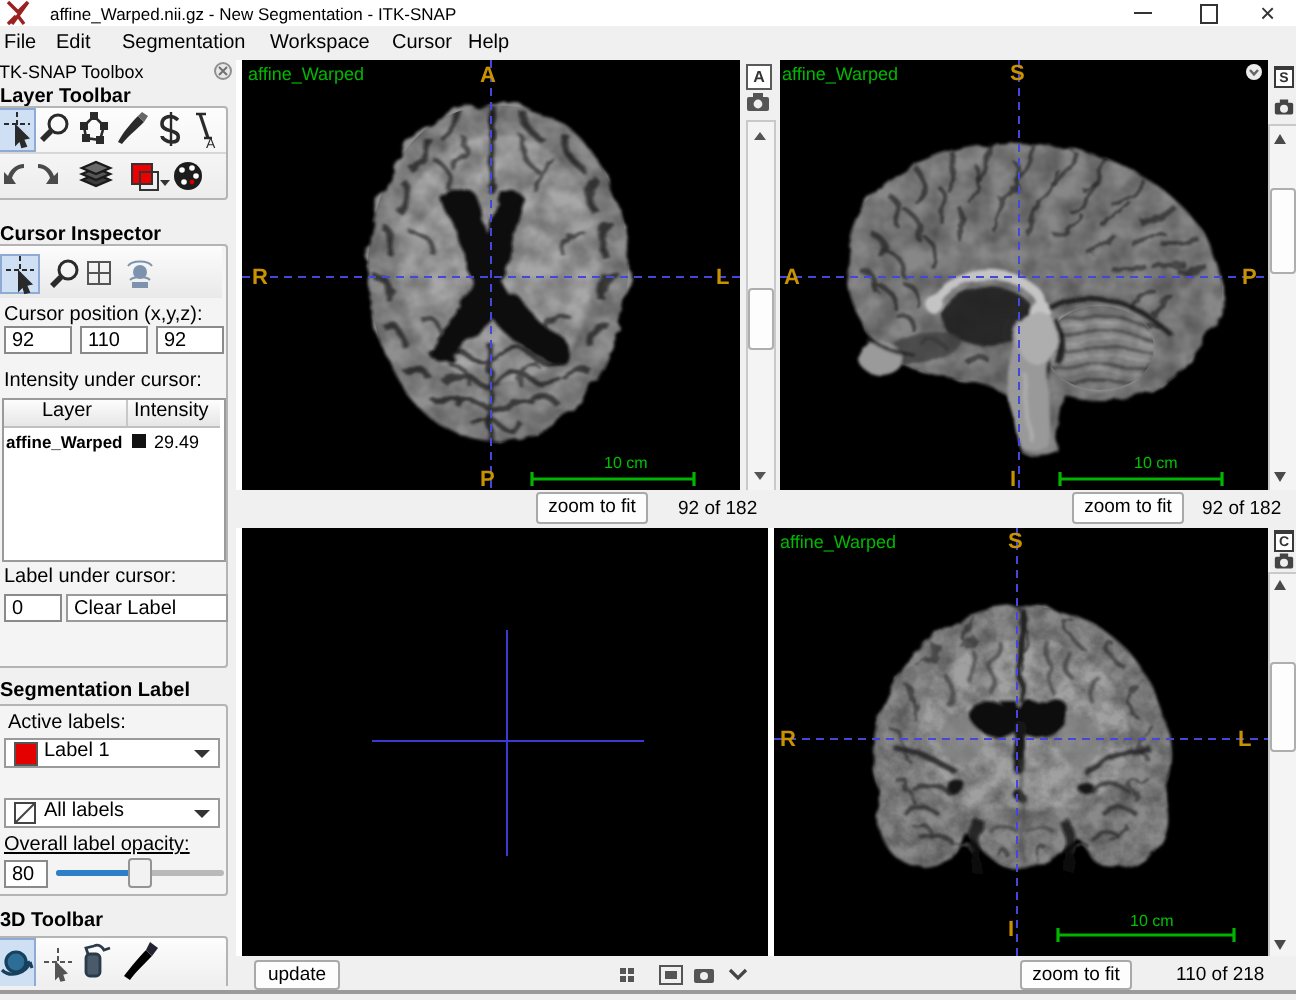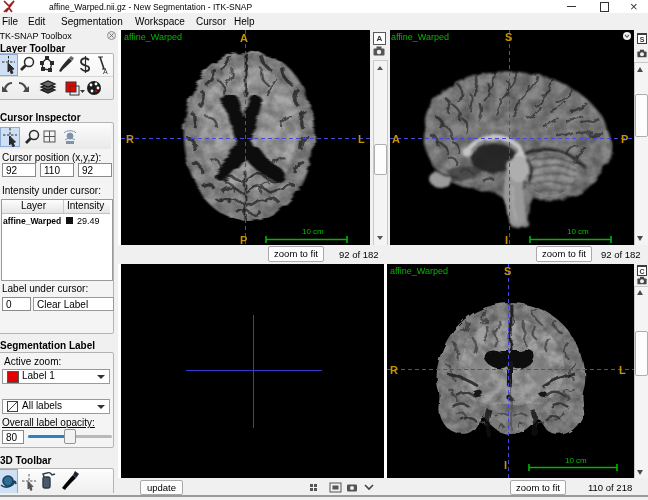--- a/index.html
+++ b/index.html
@@ -22,21 +22,21 @@
 .ddarrow{position:absolute;width:0;height:0;border-left:4px solid transparent;border-right:4px solid transparent;border-top:4px solid #333;}
 .icbox{position:absolute;width:11px;height:11px;background:#fff;border:1px solid #5a5a5a;font-size:8px;font-weight:bold;color:#333;text-align:center;line-height:11px;}
 </style>
 </head>
 <body>
 
 <div class="abs" style="left:0;top:0;width:648px;height:13px;background:#fff;"></div>
 <svg class="abs" style="left:2px;top:0px" width="14" height="13" viewBox="0 0 14 13">
  <path d="M2 1 L7 6 L12 1 M12 1 L4 12 M2 12 L6 8 M10 12 L7 8" stroke="#9b2020" stroke-width="1.7" fill="none"></path>
 </svg>
-<div class="abs" style="left:25px;top:2px;font-size:8.5px;color:#000;margin-left:24px;">affine_Warped.nii.gz - New Segmentation - ITK-SNAP</div>
+<div class="abs" style="left:25px;top:2px;font-size:8.5px;color:#000;">affine_Warped.nii.gz - New Segmentation - ITK-SNAP</div>
 <div class="abs" style="left:567px;top:6px;width:9px;height:1px;background:#333;"></div>
 <div class="abs" style="left:600px;top:2px;width:7px;height:8px;border:1px solid #333;"></div>
 <div class="abs" style="left:630px;top:-1px;font-size:13px;color:#333;">×</div>
 
 <div class="abs" style="left:0;top:13px;width:648px;height:17px;background:#f0f0f0;"></div>
 <div class="abs lbl" style="left:2px;top:16px;">File</div>
 <div class="abs lbl" style="left:28px;top:16px;">Edit</div>
 <div class="abs lbl" style="left:61px;top:16px;">Segmentation</div>
 <div class="abs lbl" style="left:135px;top:16px;">Workspace</div>
 <div class="abs lbl" style="left:196px;top:16px;">Cursor</div>
@@ -150,21 +150,21 @@
 <div class="abs lbl" style="left:67px;top:200px;">Intensity</div>
 <div class="abs" style="left:3px;top:216px;font-size:8.5px;font-weight:bold;color:#000;">affine_Warped</div>
 <div class="abs" style="left:66px;top:217px;width:7px;height:7px;background:#111;"></div>
 <div class="abs" style="left:77px;top:216px;font-size:9px;color:#000;">29.49</div>
 <div class="abs lbl" style="left:2px;top:283px;">Label under cursor:</div>
 <div class="abs inp" style="left:2px;top:297px;width:24px;height:12px;">0</div>
 <div class="abs inp" style="left:33px;top:297px;width:76px;height:12px;border-color:#9a9a9a;">Clear Label</div>
 <div class="abs hd" style="left:0px;top:340px;">Segmentation Label</div>
 
 <div class="abs box" style="left:-2px;top:352px;width:114px;height:94px;background:#f4f4f4;"></div>
-<div class="abs lbl" style="left:4px;top:356px;">Active zoom:</div>
+<div class="abs lbl" style="left:4px;top:356px;">Active labels:</div>
 <div class="abs" style="left:2px;top:369px;width:106px;height:13px;background:#fff;border:1px solid #9a9a9a;"></div>
 <div class="abs" style="left:7px;top:371px;width:10px;height:10px;background:#e50000;border:1px solid #555;"></div>
 <div class="abs lbl" style="left:22px;top:370px;">Label 1</div>
 <div class="abs ddarrow" style="left:97px;top:375px;"></div>
 <div class="abs lbl" style="left:4px;top:400px;">Paint over:</div>
 <div class="abs" style="left:2px;top:399px;width:106px;height:13px;background:#fff;border:1px solid #9a9a9a;"></div>
 <svg class="abs" style="left:7px;top:401px;" width="11" height="11">
     <rect x="0.5" y="0.5" width="10" height="10" fill="#fff" stroke="#444"></rect>
     <path d="M1 10 L10 1" stroke="#444"></path>
   </svg>
@@ -461,21 +461,21 @@
       <rect x="3.5" y="0.5" width="5" height="3" fill="#444"></rect>
       <circle cx="6" cy="6" r="2.4" fill="#eee"></circle>
     </svg>
   <div class="sb" style="left:0px;top:22px;width:13px;height:192px;"></div>
   <div class="arr" style="left:3px;top:26px;border-left:3.5px solid transparent;border-right:3.5px solid transparent;border-bottom:5px solid #4a4a4a;"></div>
   <div class="thumb" style="left:1px;top:67px;width:11px;height:43px;"></div>
   <div class="arr" style="left:3px;top:206px;border-left:3.5px solid transparent;border-right:3.5px solid transparent;border-top:5px solid #4a4a4a;"></div>
 </div>
 
 <div class="abs strip" style="left:118px;top:478px;width:530px;height:17px;"></div>
-<div class="abs btn" style="left:127px;top:480px;width:41px;height:13px;margin-left:13px;">update</div>
+<div class="abs btn" style="left:127px;top:480px;width:41px;height:13px;">update</div>
 <svg class="abs" style="left:310px;top:482px;" width="66" height="11" viewBox="0 0 66 11">
  <g fill="#555">
       <rect x="0" y="2" width="3" height="3"></rect>
       <rect x="4" y="2" width="3" height="3"></rect>
       <rect x="0" y="6" width="3" height="3"></rect>
       <rect x="4" y="6" width="3" height="3"></rect>
     </g>
  <rect x="20" y="1" width="11" height="9" fill="none" stroke="#555"></rect>
     <rect x="22.5" y="3.5" width="6" height="4" fill="#555"></rect>
  <rect x="37" y="2.5" width="10" height="7" rx="1" fill="#555"></rect>

